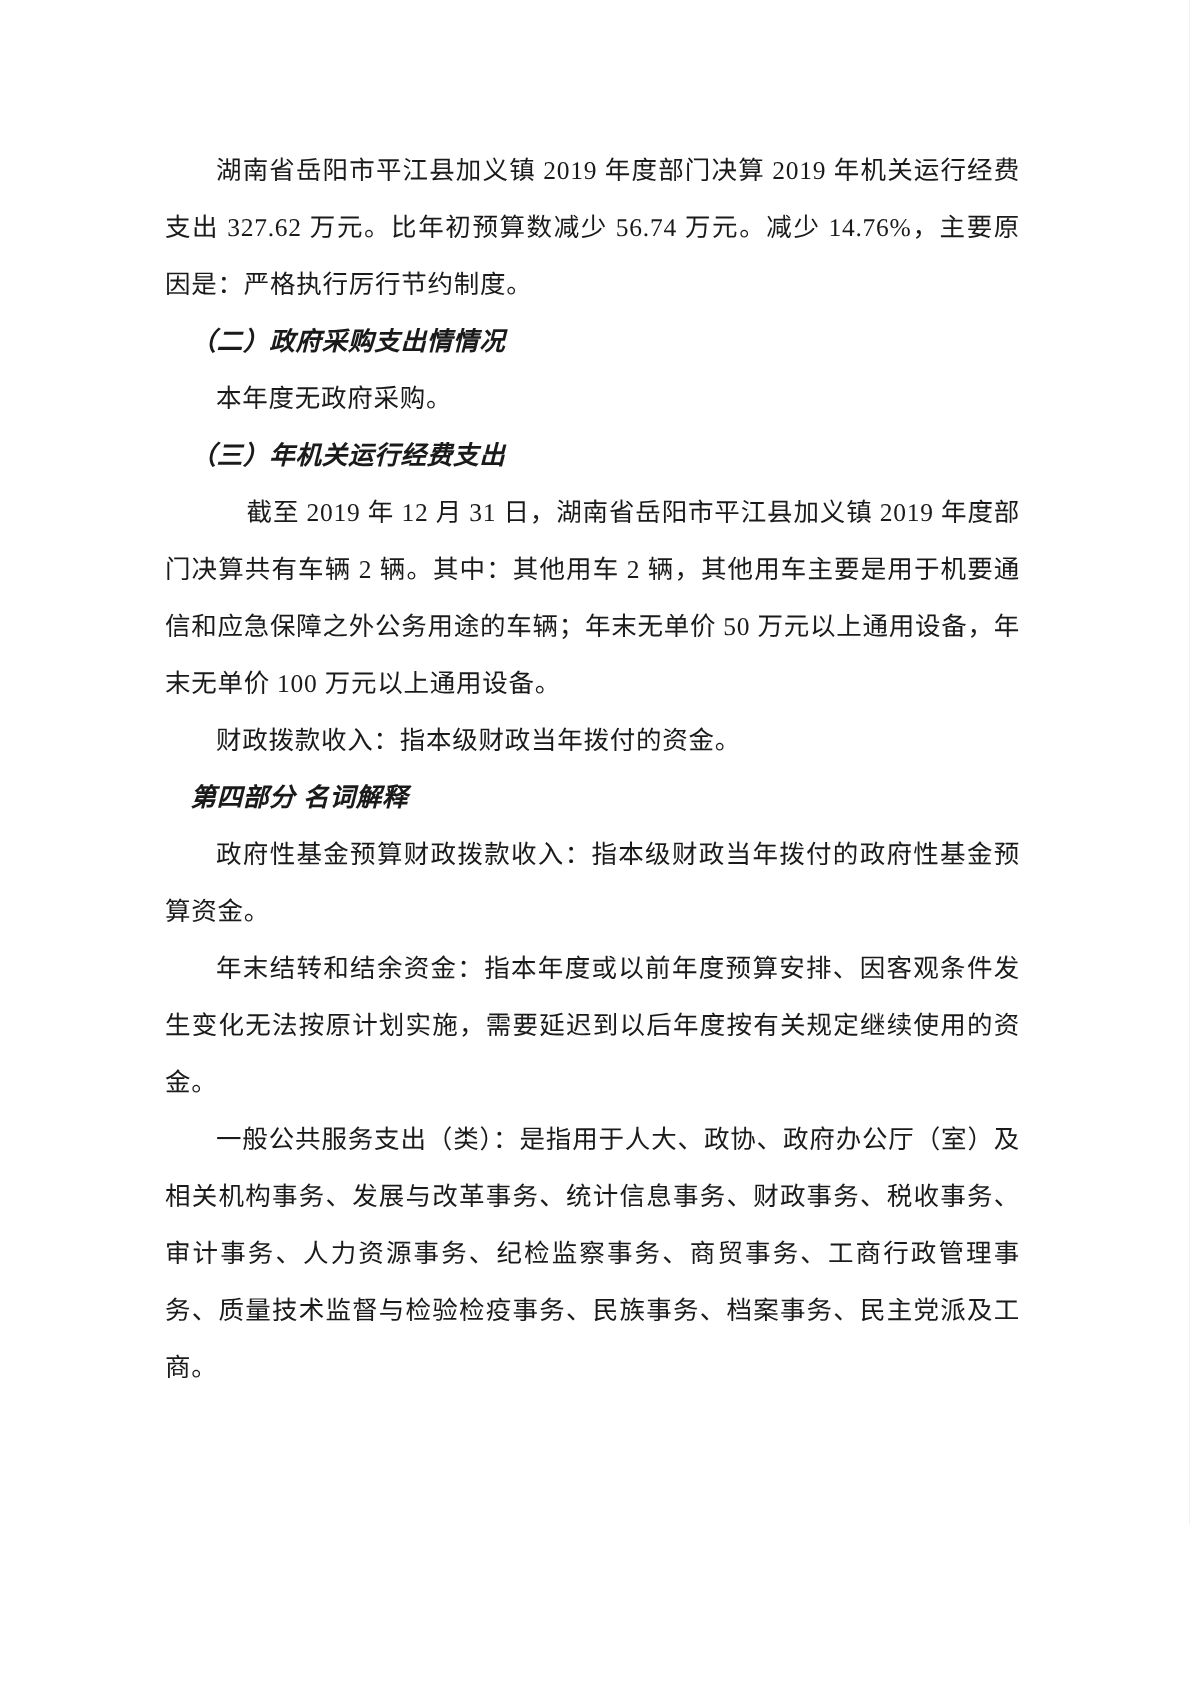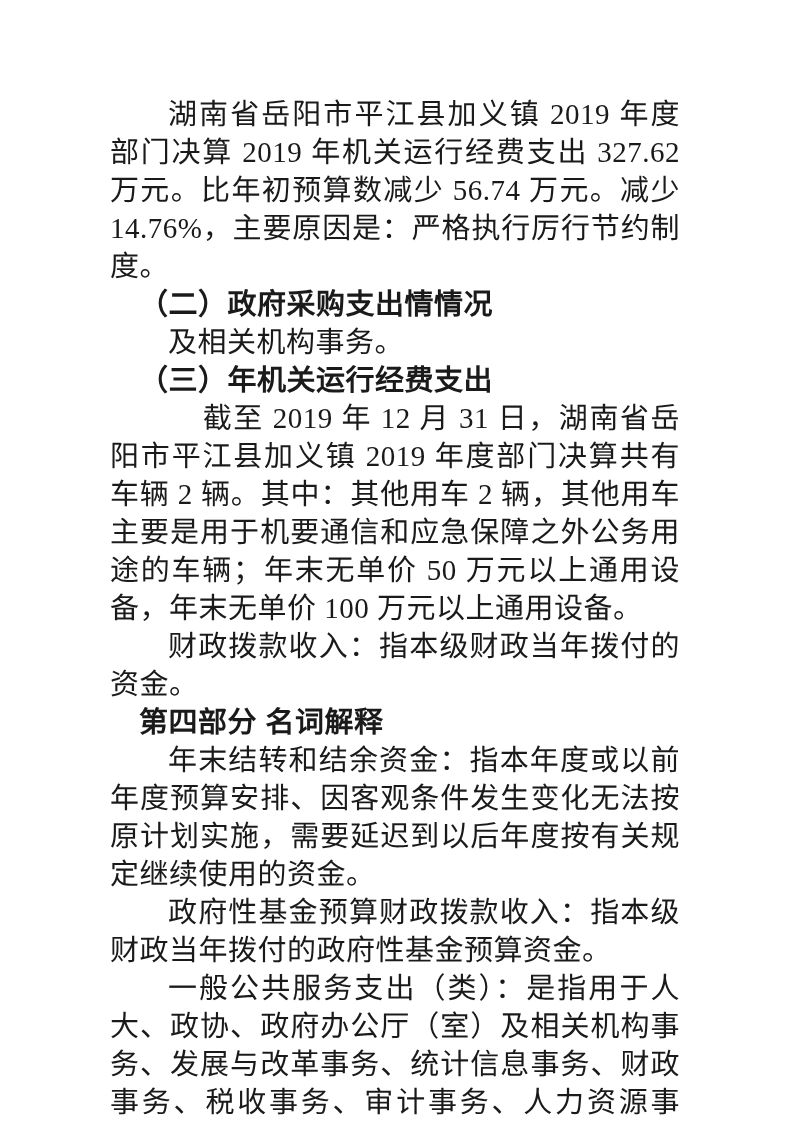--- a/index.html
+++ b/index.html
@@ -14,53 +14,54 @@
     margin: 0 auto;
     background: #ffffff;
     box-sizing: border-box;
     padding: 95px 113px 0 110px;
     font-family: "Liberation Serif", "DejaVu Serif", serif;
     color: #1a1a1a;
     overflow: hidden;
   }
   p.para {
     margin: 0;
-    font-size: 29px;
+    font-size: 17px;
     line-height: 38px;
     text-align: justify;
     letter-spacing: 0.5px;
   }
   .indent2 { text-indent: 2em; }
   .indent3 { text-indent: 3.2em; font-family: Liberation Serif, serif; }
   .heading {
     font-family: "Liberation Sans", "DejaVu Sans", sans-serif;
     font-weight: bold;
     text-indent: 1em;
     letter-spacing: 1px;
+    font-style: italic;
   }
   .part-heading {
     margin-top: 35px;
   }
 </style>
 </head>
 <body>
 
 <div class="page">
   <p class="para indent2">湖南省岳阳市平江县加义镇 2019 年度部门决算 2019 年机关运行经费支出 327.62 万元。比年初预算数减少 56.74 万元。减少 14.76%，主要原因是：严格执行厉行节约制度。</p>
 
   <p class="para heading">（二）政府采购支出情情况</p>
 
-  <p class="para indent2">及相关机构事务。</p>
+  <p class="para indent2">本年度无政府采购。</p>
 
   <p class="para heading">（三）年机关运行经费支出</p>
 
   <p class="para indent3">截至 2019 年 12 月 31 日，湖南省岳阳市平江县加义镇 2019 年度部门决算共有车辆 2 辆。其中：其他用车 2 辆，其他用车主要是用于机要通信和应急保障之外公务用途的车辆；年末无单价 50 万元以上通用设备，年末无单价 100 万元以上通用设备。</p>
 
   <p class="para indent2">财政拨款收入：指本级财政当年拨付的资金。</p>
 
   <p class="para heading part-heading">第四部分 名词解释</p>
 
+  <p class="para indent2">政府性基金预算财政拨款收入：指本级财政当年拨付的政府性基金预算资金。</p>
+
   <p class="para indent2">年末结转和结余资金：指本年度或以前年度预算安排、因客观条件发生变化无法按原计划实施，需要延迟到以后年度按有关规定继续使用的资金。</p>
-
-  <p class="para indent2">政府性基金预算财政拨款收入：指本级财政当年拨付的政府性基金预算资金。</p>
 
   <p class="para indent2">一般公共服务支出（类）：是指用于人大、政协、政府办公厅（室）及相关机构事务、发展与改革事务、统计信息事务、财政事务、税收事务、审计事务、人力资源事务、纪检监察事务、商贸事务、工商行政管理事务、质量技术监督与检验检疫事务、民族事务、档案事务、民主党派及工商。</p>
 </div>
 
 </body></html>

